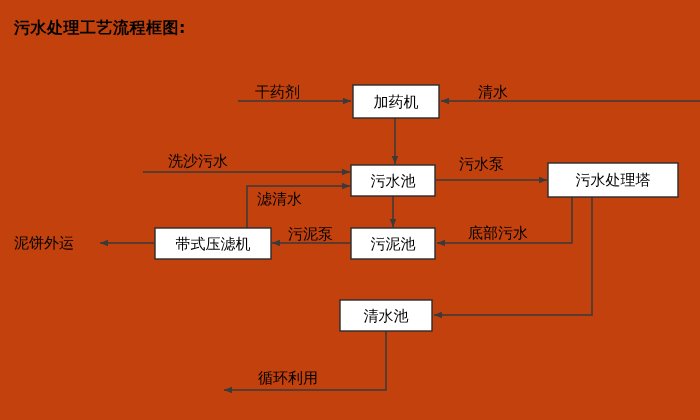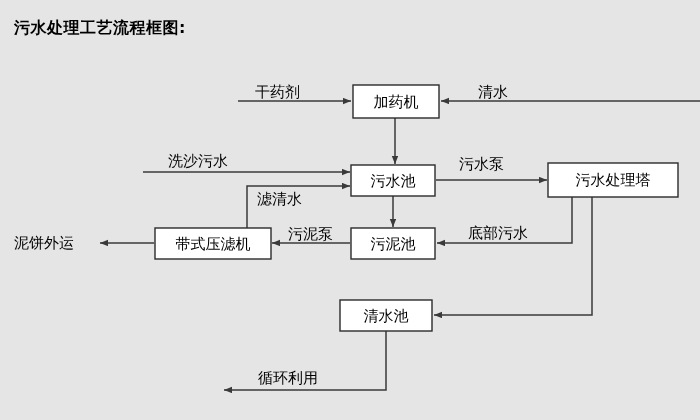--- a/index.html
+++ b/index.html
@@ -4,21 +4,21 @@
 <style>
   html, body {
     margin: 0;
     padding: 0;
     background: #ffffff;
   }
   #page {
     position: relative;
     width: 700px;
     height: 420px;
-    background: #e5e5e5;
+    background: #c2410c;
     overflow: hidden;
     font-family: "DejaVu Sans", "Liberation Sans", sans-serif;
   }
   #title {
     position: absolute;
     left: 14px;
     top: 18px;
     font-size: 16px;
     font-weight: bold;
     color: #000000;

